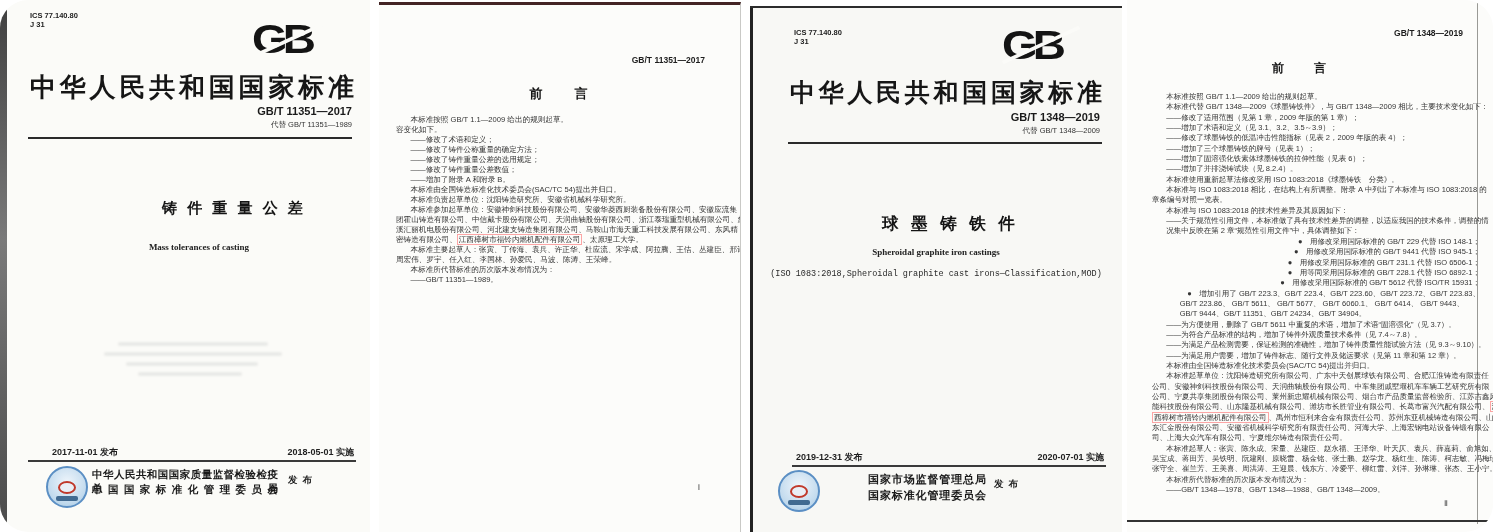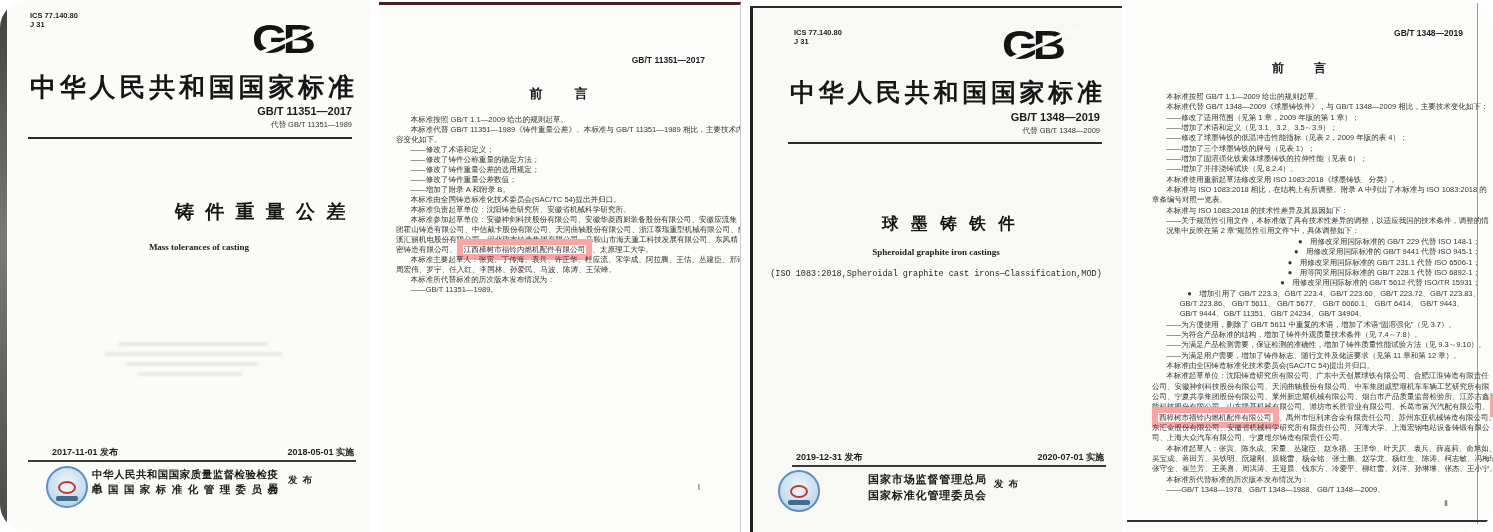--- a/index.html
+++ b/index.html
@@ -50,60 +50,59 @@
   .fw-title{position:absolute;left:0;right:0;text-align:center;font-weight:bold;color:#141414;}
   .fw-body{position:absolute;color:#343434;}
   #p2 .fw-body{left:17px;right:10px;top:110px;font-size:7.6px;line-height:10px;}
   #p4 .fw-body{left:25px;right:13px;top:92px;font-size:7.5px;line-height:10.35px;}
   .tl{white-space:nowrap;}
   .tl.in{text-indent:1.9em;}
   .tl.fl{text-indent:0;}
   .tl.bu{margin-left:2em;text-align:right;}
   .tl.bc{margin-left:3.7em;}
   .tl.d2{margin-left:1.9em;}
-  .redbox{border:6px solid #fca5a5;padding:0 1px;}
+  .redbox{border:1px solid #fca5a5;padding:0 1px;}
   .pagenum{position:absolute;font-size:8px;color:#444;font-family:"Liberation Serif",serif;}
 </style>
 </head>
 <body>
 
 <div id="stage">
 
   <div class="page" id="p1">
     <div class="edge-strip"></div>
     <div class="ics" style="left:30px;top:11px;">
       <div>ICS 77.140.80</div>
       <div>J 31</div>
     </div>
     <div class="gb-logo" style="left:252px;top:18px;">GB</div>
     <div class="std-name" style="left:30px;top:70px;width:324px;">中华人民共和国国家标准</div>
     <div class="std-code" style="right:18px;top:105px;">GB/T 11351—2017</div>
     <div class="replaces" style="right:18px;top:120px;">代替 GB/T 11351—1989</div>
     <div class="cover-rule" style="left:28px;right:18px;top:137px;"></div>
-    <div class="cover-title" style="left:175px;top:199px;font-size:19px;letter-spacing:3px;">铸 件 重 量 公 差</div>
+    <div class="cover-title" style="left:162px;top:199px;font-size:15px;letter-spacing:3px;">铸 件 重 量 公 差</div>
     <div class="cover-sub" style="top:242px;padding-left:28px;">Mass tolerances of casting</div>
     <div class="ghost" style="left:118px;top:342px;width:150px;"></div>
     <div class="ghost" style="left:104px;top:352px;width:178px;"></div>
     <div class="ghost" style="left:126px;top:362px;width:132px;"></div>
     <div class="ghost" style="left:138px;top:372px;width:104px;"></div>
     <div class="date" style="left:52px;top:446px;">2017-11-01 发布</div>
     <div class="date" style="right:16px;top:446px;">2018-05-01 实施</div>
     <div class="date-rule" style="left:28px;right:14px;top:460px;"></div>
     <div class="seal" style="left:46px;top:466px;"></div>
     <div class="issuer" style="left:92px;top:468px;width:186px;font-size:10.5px;">中华人民共和国国家质量监督检验检疫总局</div>
     <div class="issuer" style="left:92px;top:483px;width:186px;font-size:10.5px;">中国国家标准化管理委员会</div>
     <div class="fabu" style="left:288px;top:474px;">发布</div>
   </div>
 
   <div class="page" id="p2">
     <div class="fw-header" style="right:35px;top:50px;">GB/T 11351—2017</div>
     <div class="fw-title" style="top:80px;font-size:13px;letter-spacing:2px;">前　　言</div>
     <div class="fw-body">
         <div class="tl in"><span>本标准按照 GB/T 1.1—2009 给出的规则起草。</span></div>
-        <div class="tl in"><span>本标准代替 GB/T 11351—1989《铸件重量公差》。本标准与 GB/T 11351—1989 相比，主要技术内</span></div>
         <div class="tl fl"><span>容变化如下。</span></div>
         <div class="tl in"><span>——修改了术语和定义；</span></div>
         <div class="tl in"><span>——修改了铸件公称重量的确定方法；</span></div>
         <div class="tl in"><span>——修改了铸件重量公差的选用规定；</span></div>
         <div class="tl in"><span>——修改了铸件重量公差数值；</span></div>
         <div class="tl in"><span>——增加了附录 A 和附录 B。</span></div>
         <div class="tl in"><span>本标准由全国铸造标准化技术委员会(SAC/TC 54)提出并归口。</span></div>
         <div class="tl in"><span>本标准负责起草单位：沈阳铸造研究所、安徽省机械科学研究所。</span></div>
         <div class="tl in"><span>本标准参加起草单位：安徽神剑科技股份有限公司、安徽华菱西厨装备股份有限公司、安徽应流集</span></div>
         <div class="tl fl"><span>团霍山铸造有限公司、中信戴卡股份有限公司、天润曲轴股份有限公司、浙江泰瑞重型机械有限公司、慈</span></div>

